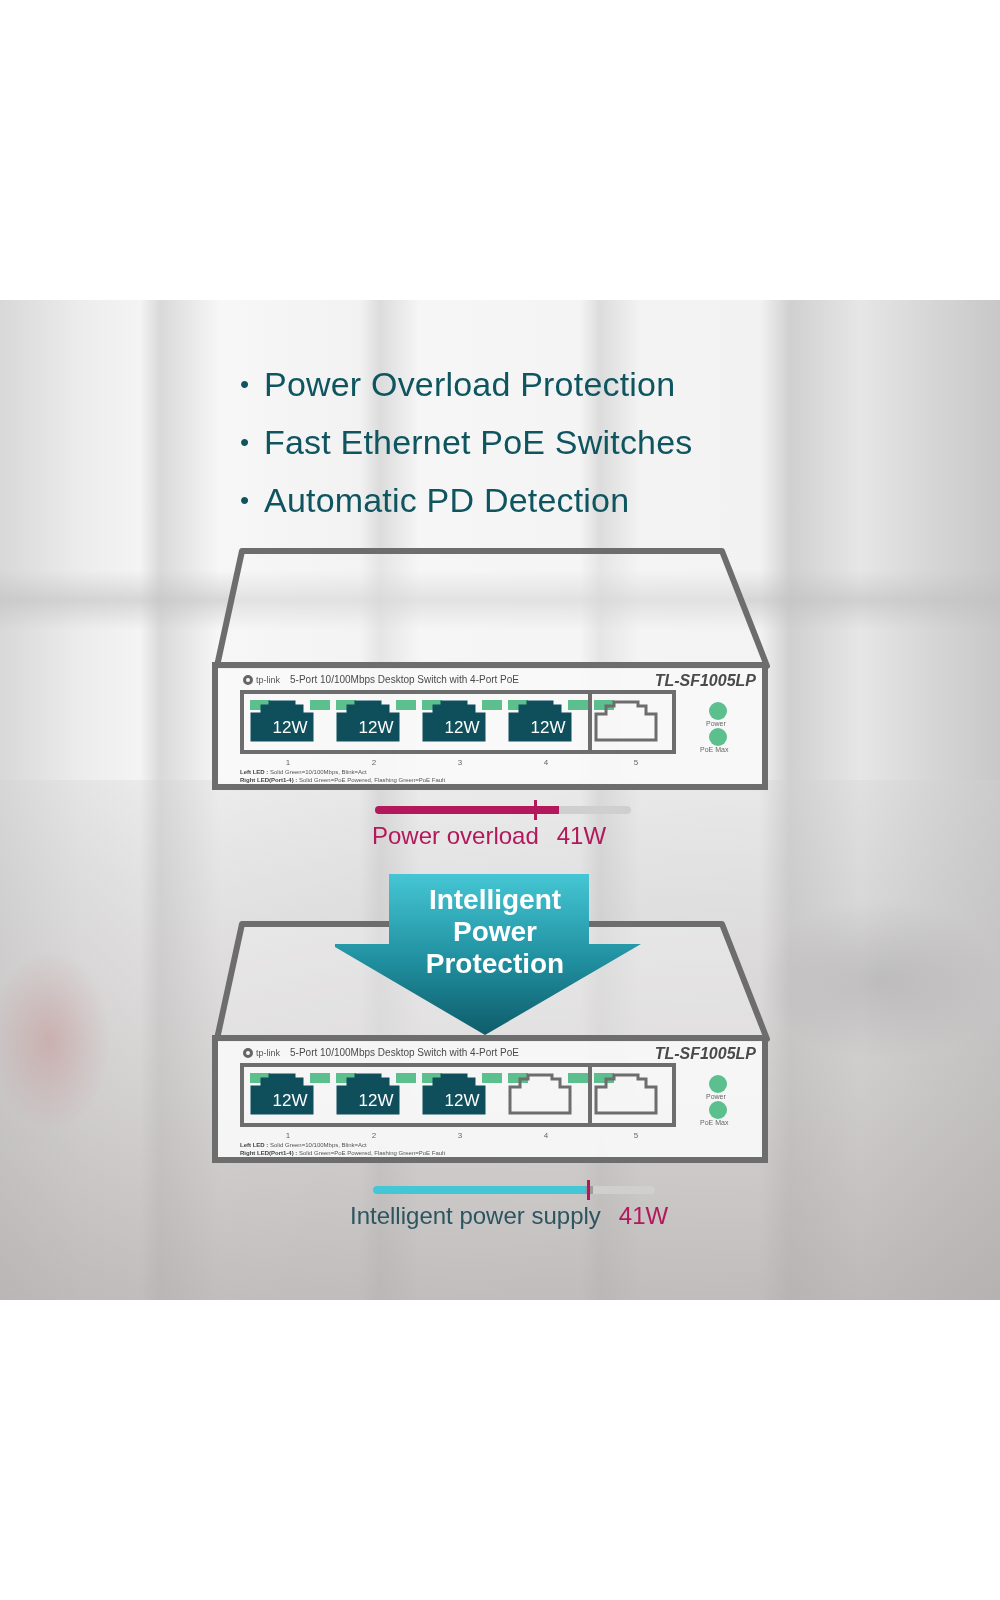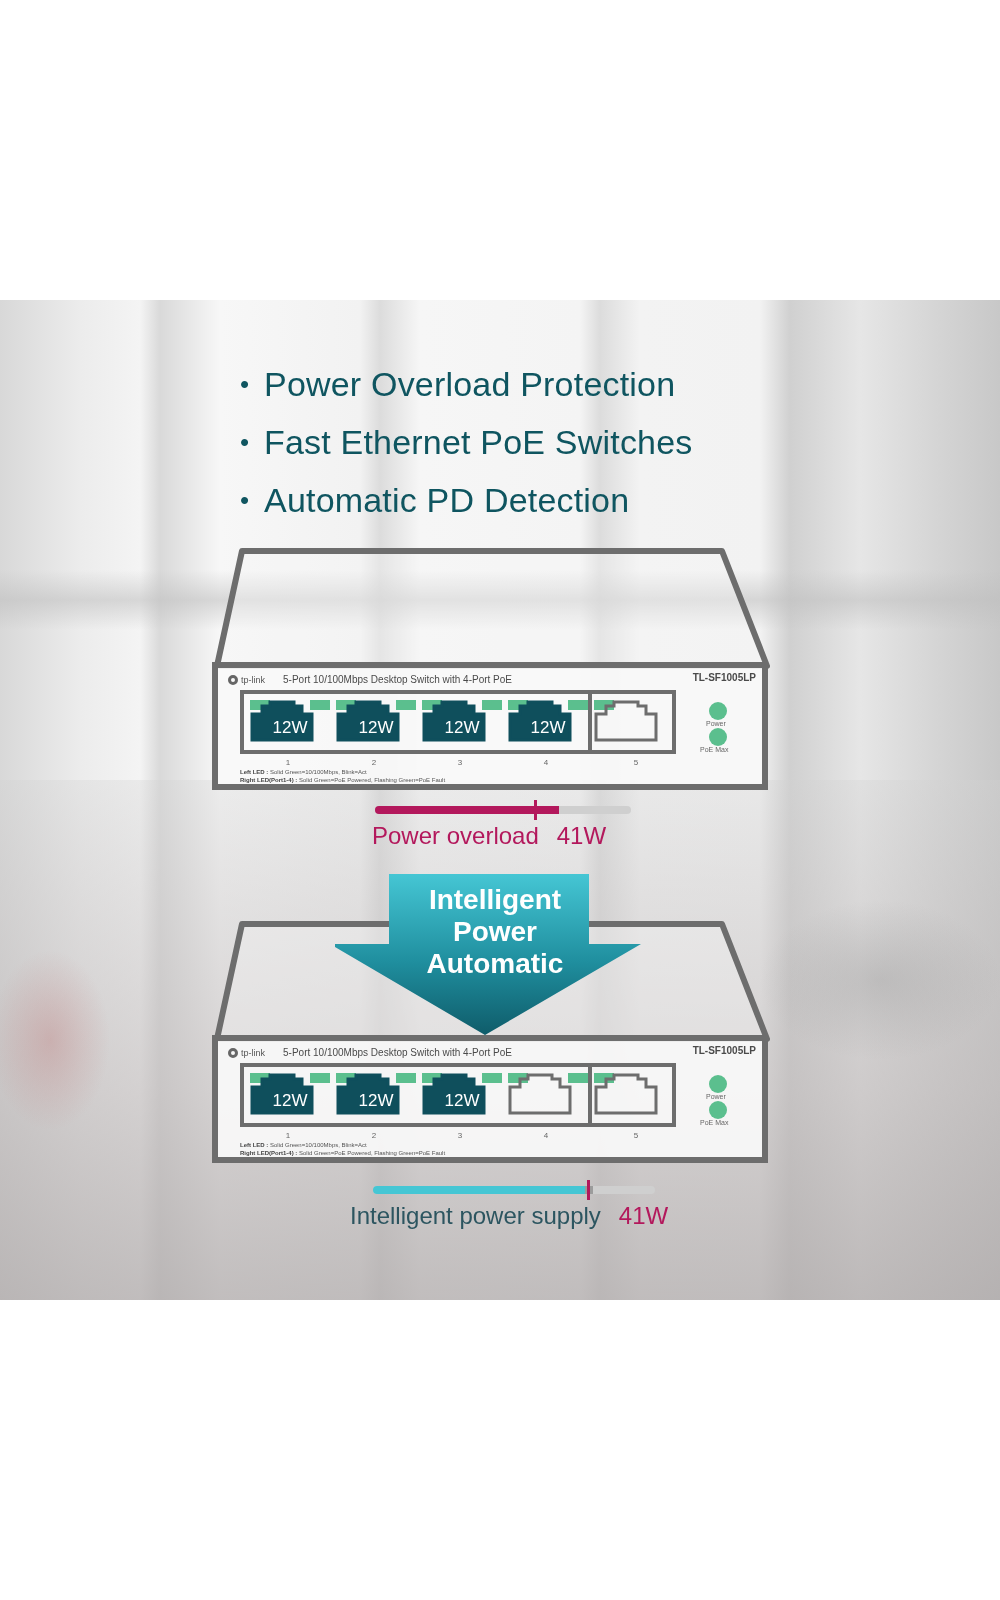--- a/index.html
+++ b/index.html
@@ -33,24 +33,24 @@
       color: #0f5560; font-size: 34px; font-weight: 400; line-height: 58px; letter-spacing: 0.2px;
     }
     .bullets li .dot { display: inline-block; width: 24px; font-size: 26px; vertical-align: 3px; }
 
     .switch { position: absolute; z-index: 2; }
     .switch svg { position: absolute; left: 0; top: 0; }
     .front {
       position: absolute; left: 0; width: 556px; height: 128px;
       border: 6px solid #6d6d6d; background: rgba(248,248,248,0.92); box-sizing: border-box;
     }
-    .brandline { position: absolute; left: 10px; top: 6px; font-size: 10px; color: #4a4a4a; display: flex; align-items: flex-end; gap: 8px; }
+    .brandline { position: absolute; left: 25px; top: 6px; font-size: 10px; color: #4a4a4a; display: flex; align-items: flex-end; }
     .brandline .logo { font-size: 9px; color: #555; margin-right: 10px; display: flex; align-items: center; }
     .brandline .logo .p { display: inline-block; width: 10px; height: 10px; border-radius: 50%; border: 3px solid #666; box-sizing: border-box; margin-right: 3px; }
-    .model { position: absolute; right: 6px; top: 4px; font-size: 10px; font-weight: bold; color: #4a4a4a; }
+    .model { position: absolute; right: 6px; top: 4px; font-size: 16px; font-weight: bold; font-style: italic; color: #4a4a4a; }
     .portbox { position: absolute; top: 22px; height: 64px; border: 4px solid #6d6d6d; box-sizing: border-box; }
     .port { position: absolute; top: 6px; width: 80px; height: 50px; }
     .led { position: absolute; top: 0; width: 20px; height: 10px; background: #5bbf8e; }
     .rj { position: absolute; left: 8px; top: 4px; width: 64px; height: 42px; }
     .portnum { position: absolute; top: 90px; font-size: 8px; color: #666; width: 20px; text-align: center; }
     .status-led { position: absolute; width: 18px; height: 18px; border-radius: 50%; background: #5bbf8e; }
     .status-label { position: absolute; font-size: 7px; color: #666; }
     .legend { position: absolute; left: 22px; font-size: 6px; color: #555; line-height: 8px; }
     .legend b { color: #444; }
 
@@ -231,21 +231,21 @@
         <stop offset="0" stop-color="#45c6d4"></stop>
         <stop offset="0.55" stop-color="#1f8e9e"></stop>
         <stop offset="1" stop-color="#0f5c6a"></stop>
       </linearGradient>
     </defs>
     <polygon points="54,4 254,4 254,74 306,74 150,165 -5,74 54,74" fill="url(#ag)" stroke="none"></polygon>
   </svg>
   <div class="text">
     <div>Intelligent</div>
     <div>Power</div>
-    <div>Automatic</div>
+    <div>Protection</div>
   </div>
 </div>
 
 <div class="bar" id="bar-after" style="left:373px; top:1186px; width:282px;">
   <div class="fill" style="width: 211.5px; background: rgb(69, 198, 212);"></div>
   <div class="over" style="left: 211.5px; width: 8.46px;"></div>
   <div class="marker" style="left: 214.32px;"></div>
 </div>
 <div class="caption" style="left:350px; top:1202px; color:#2c5560;">
   <span>Intelligent power supply</span><span class="val">41W</span>

